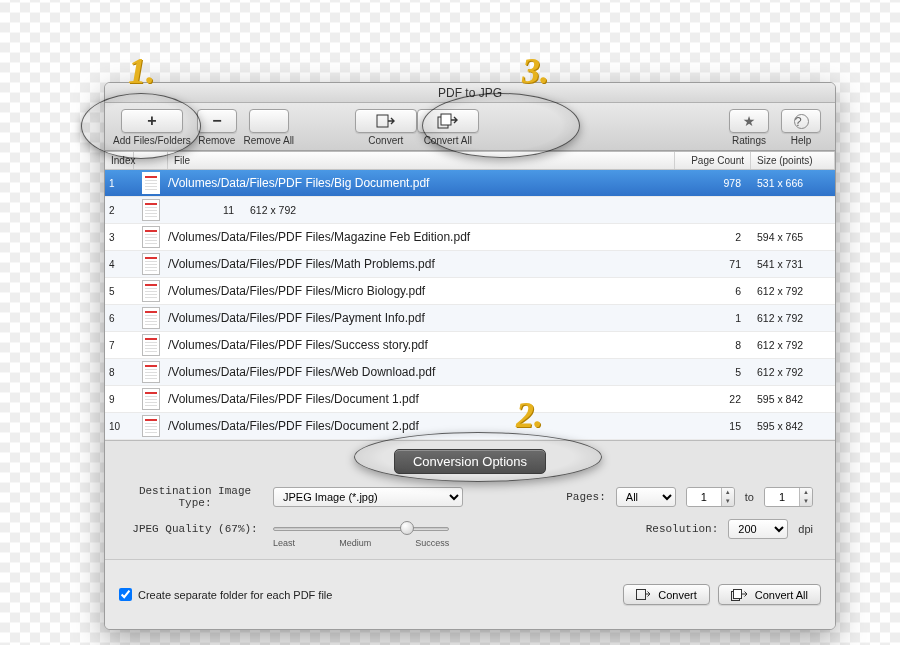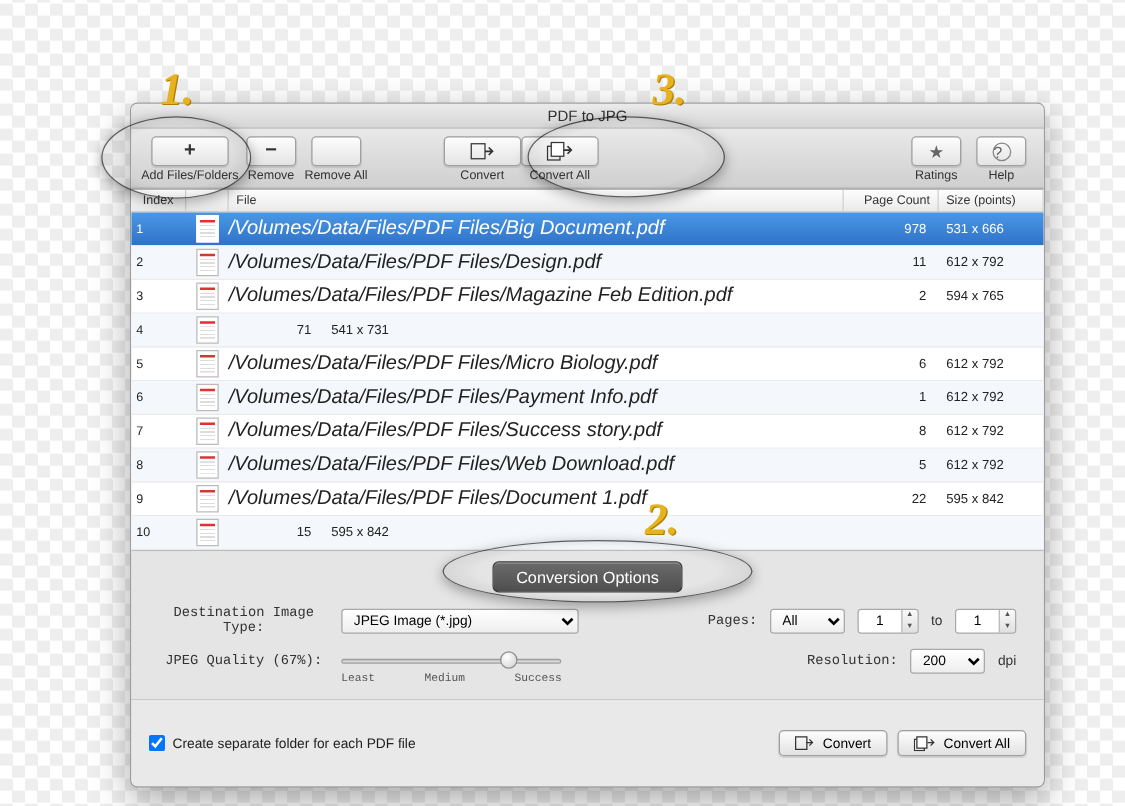--- a/index.html
+++ b/index.html
@@ -78,39 +78,39 @@
     background: linear-gradient(#fdfdfd,#eaeaea);
     border-bottom: 1px solid #c4c4c4;
     font-size: 10px;
     color: #333;
   }
   .thead > div {
     border-right: 1px solid #d0d0d0;
     padding: 2px 6px;
     line-height: 14px;
   }
-  .col-idx   { width: 44px; text-align: center; }
+  .col-idx   { width: 29px; text-align: center; }
   .col-thumb { width: 34px; }
   .col-file  { flex: 1; }
   .col-pages { width: 76px; text-align: right; }
   .col-size  { width: 84px; text-align: left; }
   .trow {
     display: flex;
     height: 27px;
     border-bottom: 1px solid #eaeaea;
     align-items: center;
     font-size: 10.5px;
     color: #222;
   }
   .trow.sel {
     background: linear-gradient(#4a98e5,#2f72c9);
     color: #fff;
   }
   .trow .col-idx { font-size: 10px; color: inherit; padding-left: 4px; text-align:left;}
-  .trow .col-file { font-size: 16px; font-style: italic; }
+  .trow .col-file { font-size: 12px; }
   .trow .col-pages { padding-right: 10px; }
   .trow .col-size  { padding-left: 6px; }
   .trow.alt { background: #f4f7fb; }
   .thumb {
     width: 18px; height: 22px;
     background: #fff;
     border: 1px solid #bbb;
     margin: 0 auto;
     position: relative;
   }
@@ -218,21 +218,20 @@
     background: radial-gradient(circle at 35% 30%, #fff, #cfcfcf);
     border:1px solid #8e8e8e;
   }
   .slider .ticks {
     position:absolute;
     left:0; right:0; top:18px;
     display:flex;
     justify-content:space-between;
     font-size:9px;
     color:#555;
-    font-family:Liberation Mono, monospace;
   }
 
   .footer {
     display:flex;
     align-items:center;
     padding: 24px 14px;
     background: #e9e9e9;
     border-top:1px solid #c8c8c8;
   }
   .footer label { font-size:11px; color:#222; }
@@ -354,38 +353,38 @@
           </div>
           <div class="col-file">/Volumes/Data/Files/PDF Files/Big Document.pdf</div>
           <div class="col-pages">978</div>
           <div class="col-size">531 x 666</div>
         </div>
         <div class="trow alt">
           <div class="col-idx">2</div>
           <div class="col-thumb">
             <div class="thumb"></div>
           </div>
-          <div class="col-file">/Volumes/Data/Files/PDF Files/Design.pdf</div>
           <div class="col-pages">11</div>
           <div class="col-size">612 x 792</div>
         </div>
         <div class="trow">
           <div class="col-idx">3</div>
           <div class="col-thumb">
             <div class="thumb"></div>
           </div>
           <div class="col-file">/Volumes/Data/Files/PDF Files/Magazine Feb Edition.pdf</div>
           <div class="col-pages">2</div>
           <div class="col-size">594 x 765</div>
         </div>
         <div class="trow alt">
           <div class="col-idx">4</div>
           <div class="col-thumb">
             <div class="thumb"></div>
           </div>
+          <div class="col-file">/Volumes/Data/Files/PDF Files/Math Problems.pdf</div>
           <div class="col-pages">71</div>
           <div class="col-size">541 x 731</div>
         </div>
         <div class="trow">
           <div class="col-idx">5</div>
           <div class="col-thumb">
             <div class="thumb"></div>
           </div>
           <div class="col-file">/Volumes/Data/Files/PDF Files/Micro Biology.pdf</div>
           <div class="col-pages">6</div>
@@ -425,20 +424,21 @@
           </div>
           <div class="col-file">/Volumes/Data/Files/PDF Files/Document 1.pdf</div>
           <div class="col-pages">22</div>
           <div class="col-size">595 x 842</div>
         </div>
         <div class="trow alt">
           <div class="col-idx">10</div>
           <div class="col-thumb">
             <div class="thumb"></div>
           </div>
+          <div class="col-file">/Volumes/Data/Files/PDF Files/Document 2.pdf</div>
           <div class="col-pages">15</div>
           <div class="col-size">595 x 842</div>
         </div>
       </div>
   </div>
 
   <div class="options">
     <div class="opt-title-wrap">
       <span class="opt-title">Conversion Options</span>
     </div>

